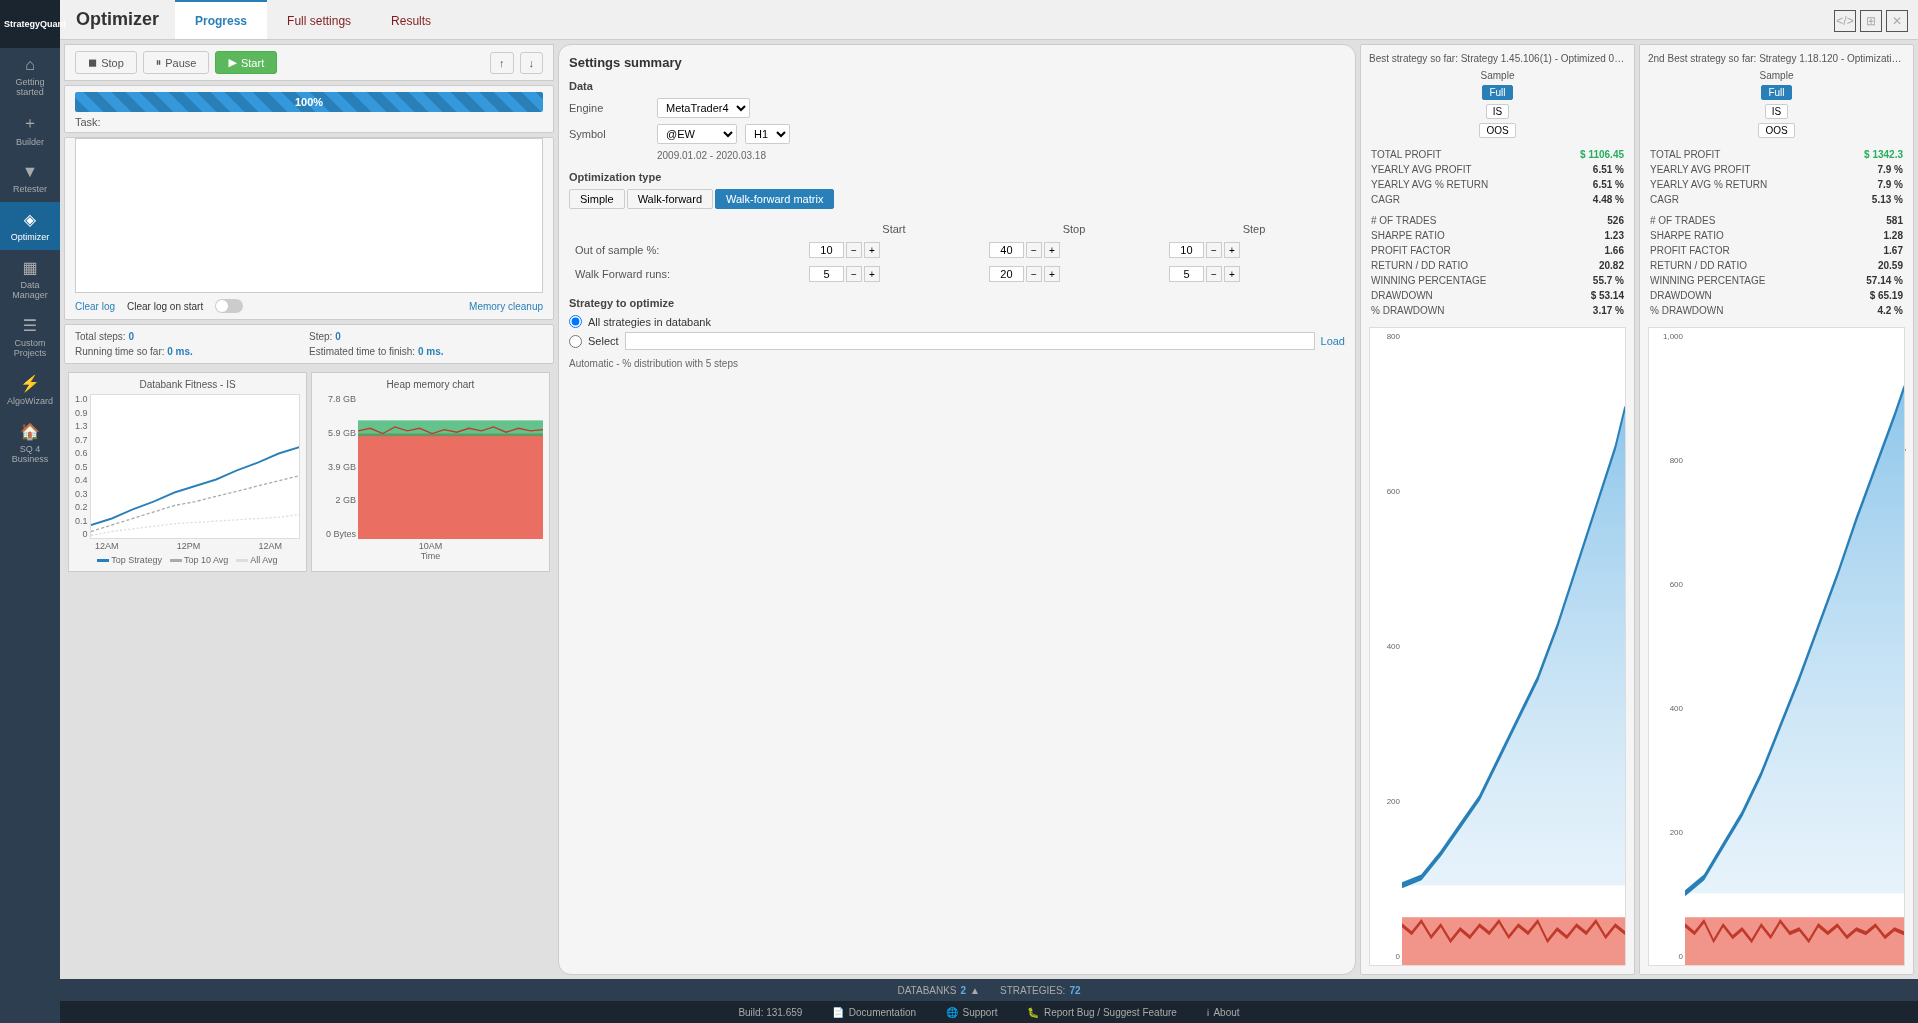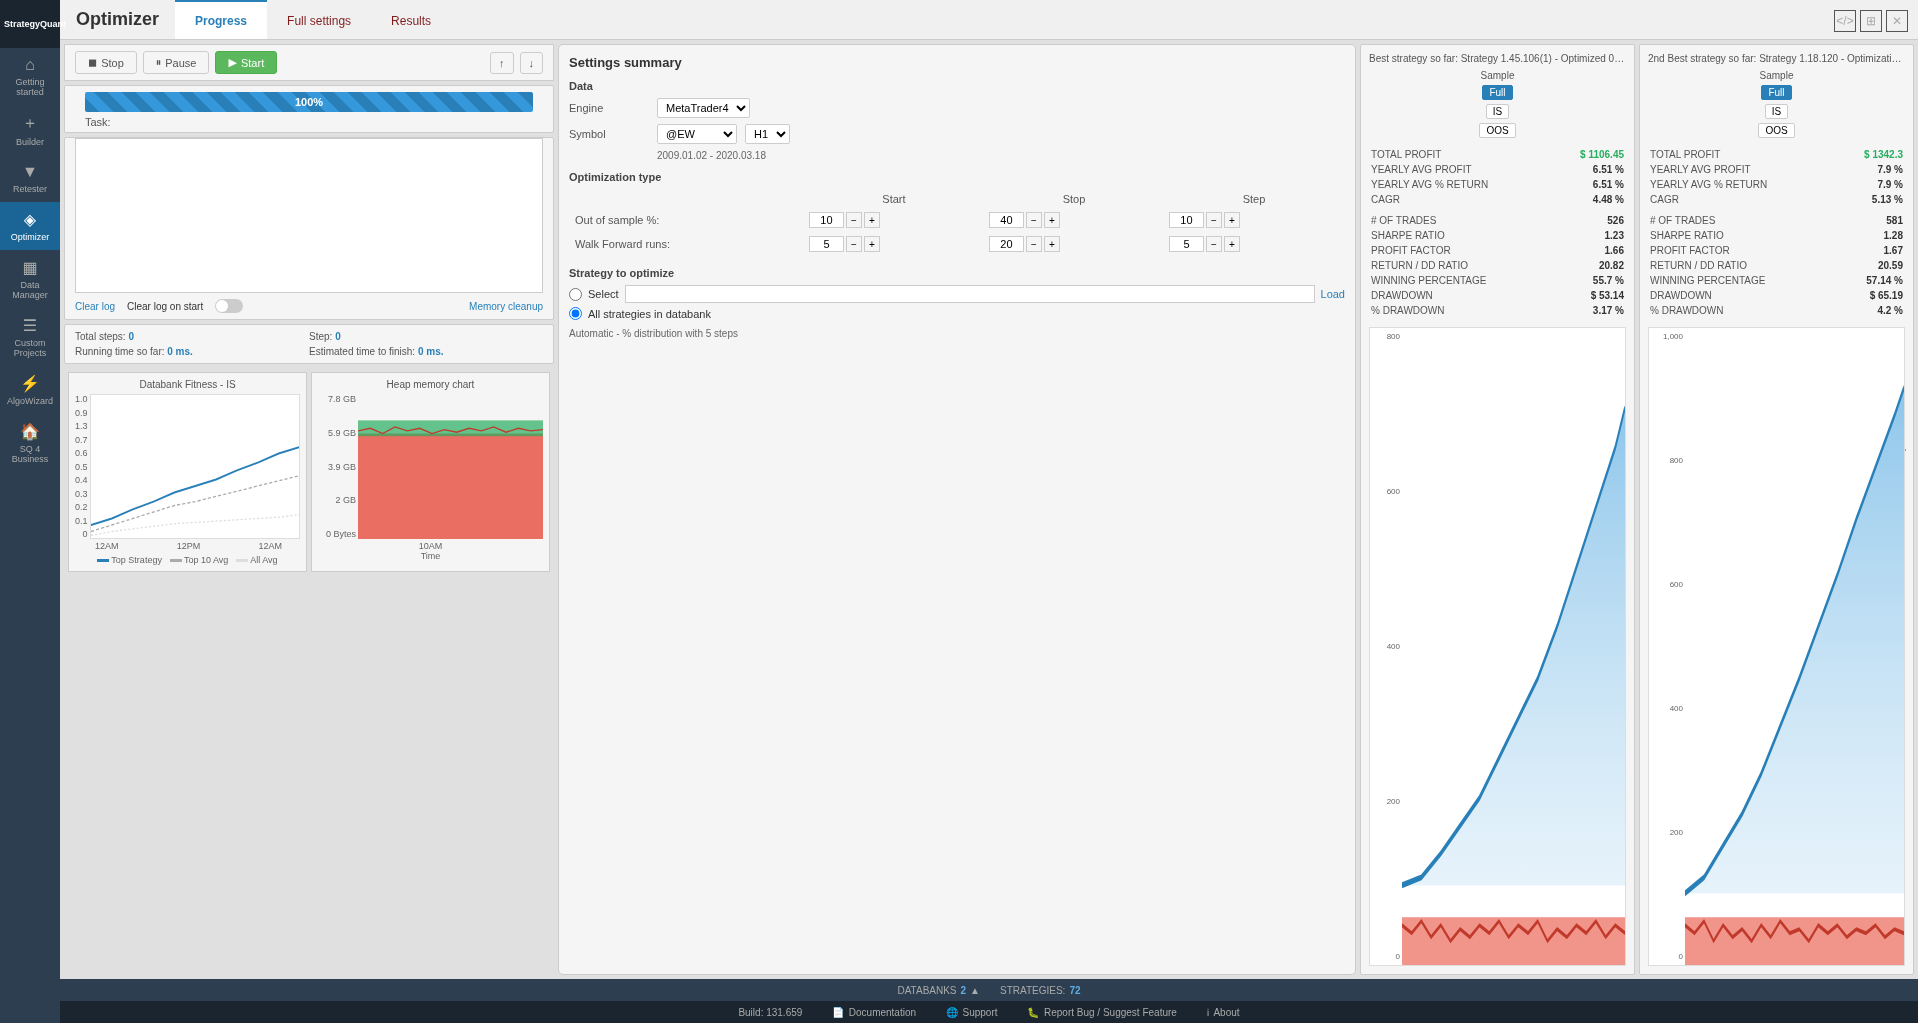--- a/index.html
+++ b/index.html
@@ -97,21 +97,21 @@
     .charts-row {
       display: flex; gap: 4px; padding: 4px;
     }
     .chart-box {
       flex: 1; background: #f5f5f5; border: 1px solid #ccc; padding: 6px;
     }
     .chart-title { font-size: 10px; text-align: center; margin-bottom: 4px; color: #555; }
 
     
     .center-panel {
-      flex: 1; background: #f5f5f5; border: 1px solid #ccc; border-radius: 5px; padding: 10px; overflow-y: auto; min-width: 370px;
+      flex: 1; background: #f5f5f5; border: 1px solid #ccc; border-radius: 13px; padding: 10px; overflow-y: auto; min-width: 370px;
     }
     .section-title { font-size: 13px; font-weight: bold; margin-bottom: 8px; color: #333; }
     .subsection { font-size: 11px; font-weight: bold; margin: 10px 0 6px; color: #444; }
     .form-row { display: flex; align-items: center; margin-bottom: 6px; gap: 8px; }
     .form-label { width: 80px; color: #555; font-size: 11px; }
     .form-select { border: 1px solid #ccc; background: #fff; padding: 2px 4px; font-size: 11px; border-radius: 2px; }
 
     .opt-type-row { display: flex; gap: 2px; margin-bottom: 10px; }
     .opt-btn { padding: 3px 10px; border: 1px solid #ccc; background: #f5f5f5; cursor: pointer; font-size: 11px; border-radius: 2px; }
     .opt-btn.active { background: #2980b9; color: #fff; border-color: #2980b9; }
@@ -255,21 +255,21 @@
         </button>
         <button class="btn btn-success">
           <span>▶</span>
           <span>Start</span>
         </button>
         <span style="flex:1"></span>
         <button class="btn btn-default btn-icon">↑</button>
         <button class="btn btn-default btn-icon">↓</button>
       </div>
 
-      <div class="panel" style="padding:6px 20px 4px;">
+      <div class="panel" style="padding:6px 10px 4px;">
         <div class="progress-bar-outer">
           <div class="progress-bar-inner" style="width:100%">
             <span>100%</span>
           </div>
         </div>
         <div class="task-label">Task:</div>
       </div>
 
       <div class="panel">
         <div class="log-area"></div>
@@ -385,20 +385,25 @@
         <select class="form-select" style="width:80px;">
           <option>@EW</option>
         </select>
         <select class="form-select">
           <option>H1</option>
         </select>
       </div>
       <div style="margin-left:88px; font-size:10px; color:#666; margin-bottom:8px;">2009.01.02 - 2020.03.18</div>
 
       <div class="subsection">Optimization type</div>
+      <div class="opt-type-row">
+        <button class="opt-btn">Simple</button>
+        <button class="opt-btn">Walk-forward</button>
+        <button class="opt-btn active">Walk-forward matrix</button>
+      </div>
 
       <table class="range-table">
         <thead>
           <tr>
             <th style="text-align:left;"></th>
             <th>Start</th>
             <th>Stop</th>
             <th>Step</th>
           </tr>
         </thead>
@@ -450,28 +455,28 @@
                 <button class="step-btn">+</button>
               </div>
             </td>
           </tr>
         </tbody>
       </table>
 
       <div class="strategy-section">
         <div class="subsection">Strategy to optimize</div>
         <div class="radio-row">
+          <input type="radio" name="strategy" checked="" style="">
+          <span>All strategies in databank</span>
+        </div>
+        <div class="radio-row">
           <input type="radio" name="strategy" style="">
           <span>Select</span>
           <input type="text" style="flex: 1 1 0%; border: 1px solid rgb(204, 204, 204); padding: 2px 4px; font-size: 11px;">
           <a style="color:#2980b9; text-decoration:none; font-size:11px; cursor:pointer;">Load</a>
-        </div>
-        <div class="radio-row">
-          <input type="radio" name="strategy" checked="" style="">
-          <span>All strategies in databank</span>
         </div>
       </div>
 
       <div class="strategy-note">Automatic - % distribution with 5 steps</div>
     </div>
 
     <div class="right-panels">
 
       <div class="strategy-panel">
         <div class="strategy-panel-title">Best strategy so far: Strategy 1.45.106(1) - Optimized 0.1...</div>

